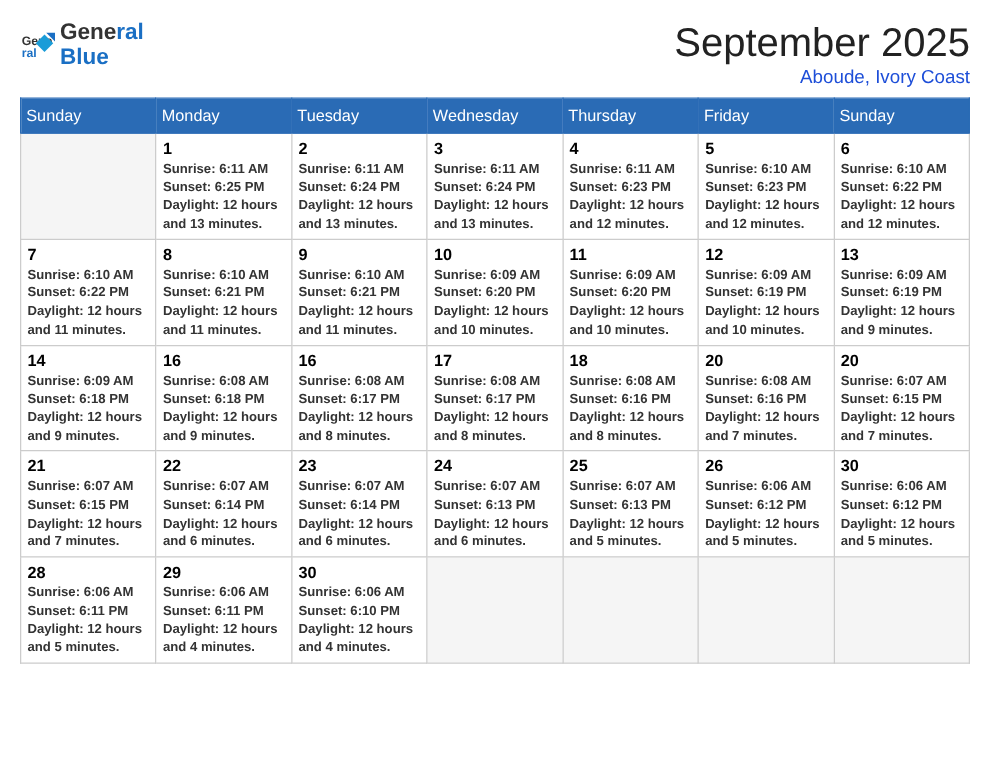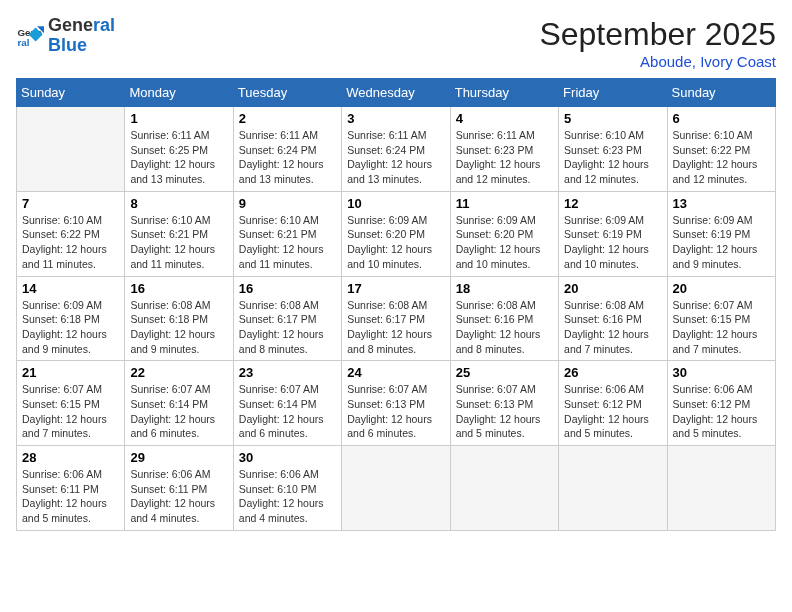--- a/index.html
+++ b/index.html
@@ -70,20 +70,21 @@
     .day-num {
       font-size: 13px;
       font-weight: bold;
       display: block;
       margin-bottom: 2px;
     }
     .day-info {
       color: #333;
       line-height: 1.4;
       font-size: 10.5px;
+      font-weight: bold;
     }
     .empty-cell {
       background: #f9f9f9;
     }
     tbody tr:nth-child(odd) td {
       background: #fff;
     }
     tbody tr td.empty-cell {
       background: #f5f5f5;
     }

